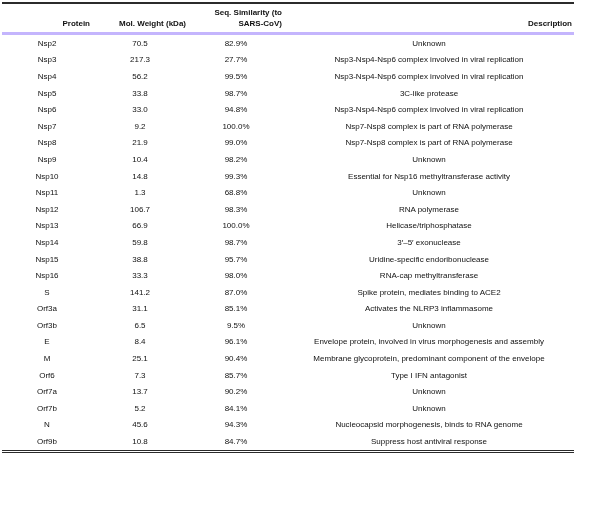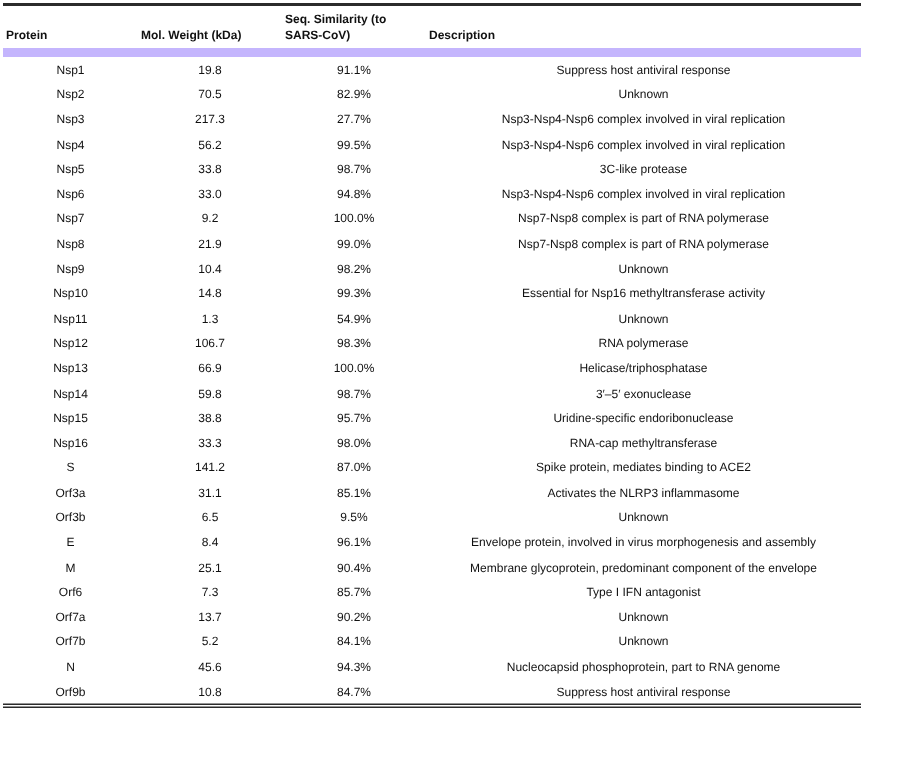--- a/index.html
+++ b/index.html
@@ -32,25 +32,25 @@
   }
   col.c-protein { width: 90px; }
   col.c-weight  { width: 96px; }
   col.c-sim     { width: 96px; }
   col.c-desc    { width: 290px; }
 
   thead th {
     font-size: 8px;
     font-weight: bold;
     line-height: 1.3;
-    text-align: left;
+    text-align: right;
     vertical-align: bottom;
     padding: 3px 2px 3px 2px;
     height: 22px;
-    border-bottom: 6px solid #c4b5fd;
+    border-bottom: 3px solid #c4b5fd;
     color: #111111;
   }
   tbody td {
     font-size: 8px;
     text-align: center;
     vertical-align: middle;
     height: 16.6px;
     padding: 0 2px;
     white-space: nowrap;
     overflow: hidden;
@@ -71,26 +71,20 @@
     <thead>
       <tr>
         <th>Protein</th>
         <th>Mol. Weight (kDa)</th>
         <th>Seq. Similarity (to SARS-CoV)</th>
         <th>Description</th>
       </tr>
     </thead>
     <tbody>
         <tr>
-          <td>Nsp1</td>
-          <td>19.8</td>
-          <td>91.1%</td>
-          <td>Suppress host antiviral response</td>
-        </tr>
-        <tr>
           <td>Nsp2</td>
           <td>70.5</td>
           <td>82.9%</td>
           <td>Unknown</td>
         </tr>
         <tr>
           <td>Nsp3</td>
           <td>217.3</td>
           <td>27.7%</td>
           <td>Nsp3-Nsp4-Nsp6 complex involved in viral replication</td>
@@ -133,21 +127,21 @@
         </tr>
         <tr>
           <td>Nsp10</td>
           <td>14.8</td>
           <td>99.3%</td>
           <td>Essential for Nsp16 methyltransferase activity</td>
         </tr>
         <tr>
           <td>Nsp11</td>
           <td>1.3</td>
-          <td>54.9%</td>
+          <td>68.8%</td>
           <td>Unknown</td>
         </tr>
         <tr>
           <td>Nsp12</td>
           <td>106.7</td>
           <td>98.3%</td>
           <td>RNA polymerase</td>
         </tr>
         <tr>
           <td>Nsp13</td>
@@ -218,21 +212,21 @@
         <tr>
           <td>Orf7b</td>
           <td>5.2</td>
           <td>84.1%</td>
           <td>Unknown</td>
         </tr>
         <tr>
           <td>N</td>
           <td>45.6</td>
           <td>94.3%</td>
-          <td>Nucleocapsid phosphoprotein, part to RNA genome</td>
+          <td>Nucleocapsid morphogenesis, binds to RNA genome</td>
         </tr>
         <tr>
           <td>Orf9b</td>
           <td>10.8</td>
           <td>84.7%</td>
           <td>Suppress host antiviral response</td>
         </tr>
       </tbody>
   </table>
 </div>

